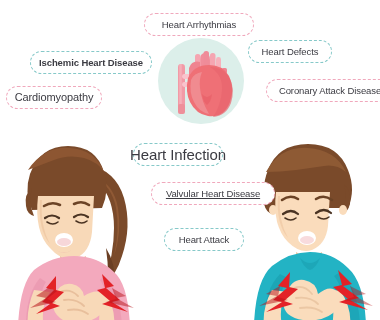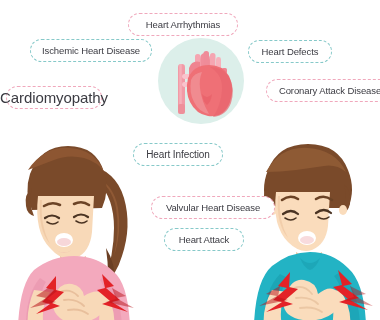--- a/index.html
+++ b/index.html
@@ -158,39 +158,39 @@
     </g>
     <g>
       <path d="M62 142 l-12 14 l9 2 l-14 12 l9 2 l-16 10 l27 -8 l-9 -3 l14 -12 l-9 -2 z" fill="#e32227"></path>
       <path d="M52 156 l-14 8 l11 2 l-18 10 l29 -6 l-10 -3 z" fill="#b81419" opacity="0.5"></path>
       <path d="M110 140 l14 14 l-9 2 l16 12 l-9 2 l18 10 l-29 -8 l9 -3 l-15 -12 l9 -2 z" fill="#e32227"></path>
       <path d="M122 156 l16 8 l-11 2 l18 10 l-29 -6 l10 -3 z" fill="#b81419" opacity="0.45"></path>
     </g>
   </svg>
 
   <div id="pills">
-      <div class="pill pink" style="left: 128px; top: 13px; width: 110px; height: 23px; font-size: 9.5px; align-items: center;">
+      <div class="pill pink" style="left: 144px; top: 13px; width: 110px; height: 23px; font-size: 9.5px; align-items: center;">
         <span>Heart Arrhythmias</span>
       </div>
-      <div class="pill teal" style="left: 30px; top: 39px; width: 122px; height: 23px; font-size: 9.5px;">
+      <div class="pill teal" style="left: 30px; top: 51px; width: 122px; height: 23px; font-size: 9.5px; font-weight: bold;">
         <span>Ischemic Heart Disease</span>
       </div>
       <div class="pill teal" style="left: 248px; top: 40px; width: 84px; height: 23px; font-size: 9.5px;">
         <span>Heart Defects</span>
       </div>
-      <div class="pill pink" style="left: 6px; top: 86px; width: 96px; height: 23px; font-size: 15px;">
+      <div class="pill pink" style="left: 6px; top: 86px; width: 96px; height: 23px; font-size: 11px;">
         <span>Cardiomyopathy</span>
       </div>
       <div class="pill pink" style="left: 266px; top: 79px; width: 128px; height: 23px; font-size: 9.5px;">
         <span>Coronary Attack Disease</span>
       </div>
-      <div class="pill teal" style="left: 133px; top: 143px; width: 90px; height: 23px; font-size: 10px;">
+      <div class="pill teal" style="left: 133px; top: 143px; width: 90px; height: 23px; font-size: 15px;">
         <span>Heart Infection</span>
       </div>
-      <div class="pill pink" style="left: 151px; top: 196px; width: 124px; height: 23px; font-size: 9.5px;">
+      <div class="pill pink" style="left: 151px; top: 182px; width: 124px; height: 23px; font-size: 9.5px; text-decoration: underline;">
         <span>Valvular Heart Disease</span>
       </div>
       <div class="pill teal" style="left: 164px; top: 228px; width: 80px; height: 23px; font-size: 9.5px; align-items: center;">
         <span>Heart Attack</span>
       </div>
     </div>
 
 </div>
 
 </body></html>

